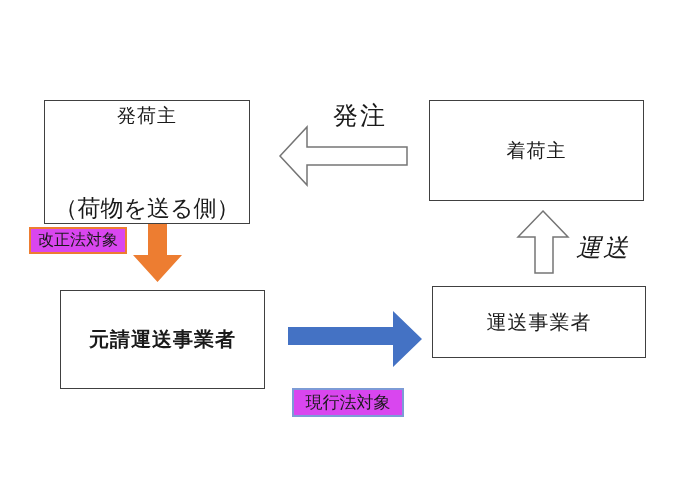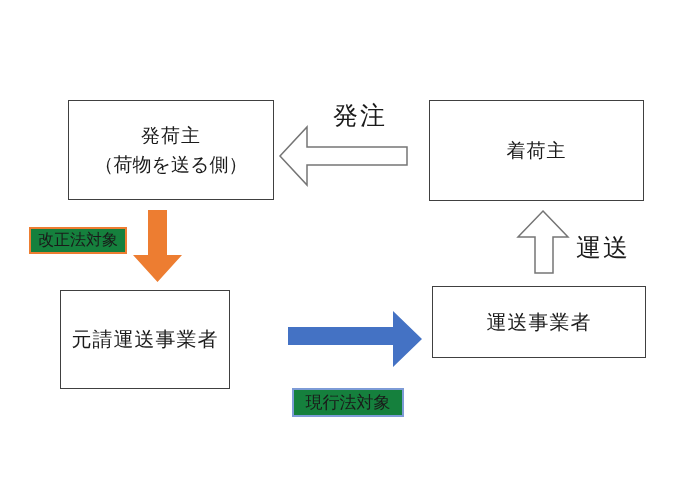--- a/index.html
+++ b/index.html
@@ -6,35 +6,35 @@
   .canvas{
     position:relative;width:700px;height:496px;background:#ffffff;overflow:hidden;
     font-family:"Liberation Sans","DejaVu Sans",sans-serif;color:var(--text,#1a1a1a);
   }
   .node{
     position:absolute;background:#ffffff;border:1.5px solid var(--box_border,#404040);
     display:flex;flex-direction:column;align-items:center;justify-content:center;
     text-align:center;box-sizing:border-box;
   }
   .node .l1{font-size:19px;line-height:29px;letter-spacing:1px;}
-  .node .l2{font-size:19px;line-height:29px;}
+  .node .l2{font-size:23px;line-height:29px;}
   .node .single{font-size:20px;letter-spacing:1px;}
-  #node-shipper{left:68px;top:100px;width:206px;height:100px;}
+  #node-shipper{left:44px;top:100px;width:206px;height:124px;justify-content:space-between;}
   #node-consignee{left:429px;top:100px;width:215px;height:101px;}
-  #node-prime{left:60px;top:290px;width:170px;height:99px;}
+  #node-prime{left:60px;top:290px;width:205px;height:99px;font-weight:bold;}
   #node-carrier{left:432px;top:286px;width:214px;height:72px;}
   .arrow-layer{position:absolute;left:0;top:0;width:700px;height:496px;}
   .arrow-outline{fill:#ffffff;stroke:var(--arrow_outline,#757575);stroke-width:1.5;stroke-linejoin:miter;}
   .arrow-solid-orange{fill:var(--orange,#ED7D31);stroke:none;}
   .arrow-solid-blue{fill:var(--blue,#4472C4);stroke:none;}
   .flow-label{position:absolute;font-size:25px;letter-spacing:2px;white-space:nowrap;}
   #label-order{left:330px;top:99px;width:60px;text-align:center;}
-  #label-transport{left:576px;top:231px;}
+  #label-transport{left:576px;top:231px;font-style:italic;}
   .tag{
-    position:absolute;background:#15803d;box-sizing:border-box;display:flex;
+    position:absolute;background:#d946ef;box-sizing:border-box;display:flex;
     align-items:center;justify-content:center;white-space:nowrap;
   }
   #tag-revised{left:29px;top:227px;width:98px;height:27px;border:2px solid var(--orange,#ED7D31);font-size:16px;}
   #tag-current{left:292px;top:388px;width:112px;height:29px;border:2px solid var(--blue_light,#7D9BD6);font-size:17px;}
 </style>
 </head>
 <body>
 
 <div class="canvas">
 

